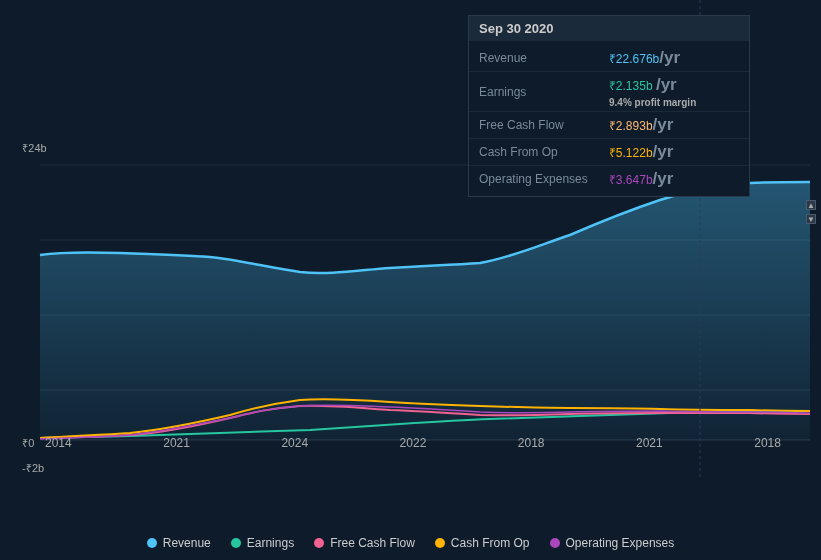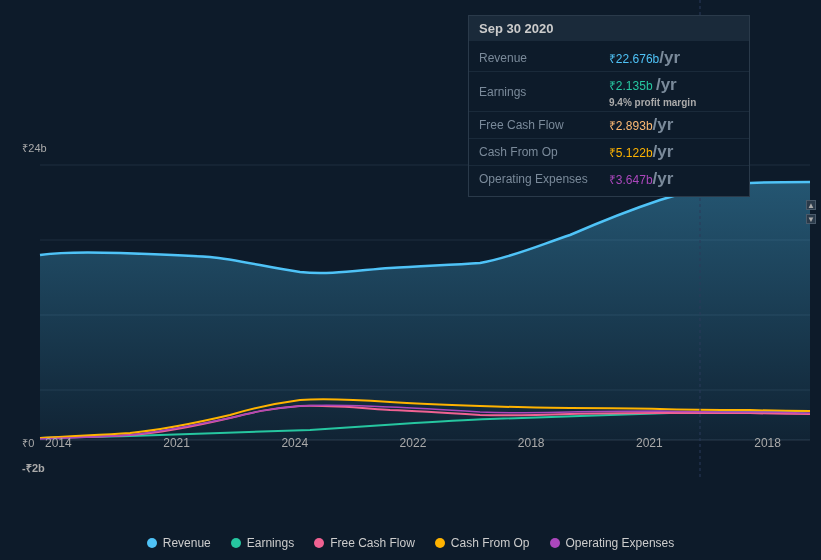--- a/index.html
+++ b/index.html
@@ -94,21 +94,21 @@
 
     .y-axis-label {
       position: absolute;
       left: 22px;
       color: #aaa;
       font-size: 11px;
     }
 
     .y-top { top: 140px; }
     .y-zero { top: 435px; }
-    .y-neg { top: 460px; font-weight: bold; }
+    .y-neg { top: 460px; }
 
     .x-axis {
       position: absolute;
       bottom: 60px;
       left: 0;
       width: 821px;
       display: flex;
       justify-content: space-between;
       padding: 0 40px 0 45px;
     }

